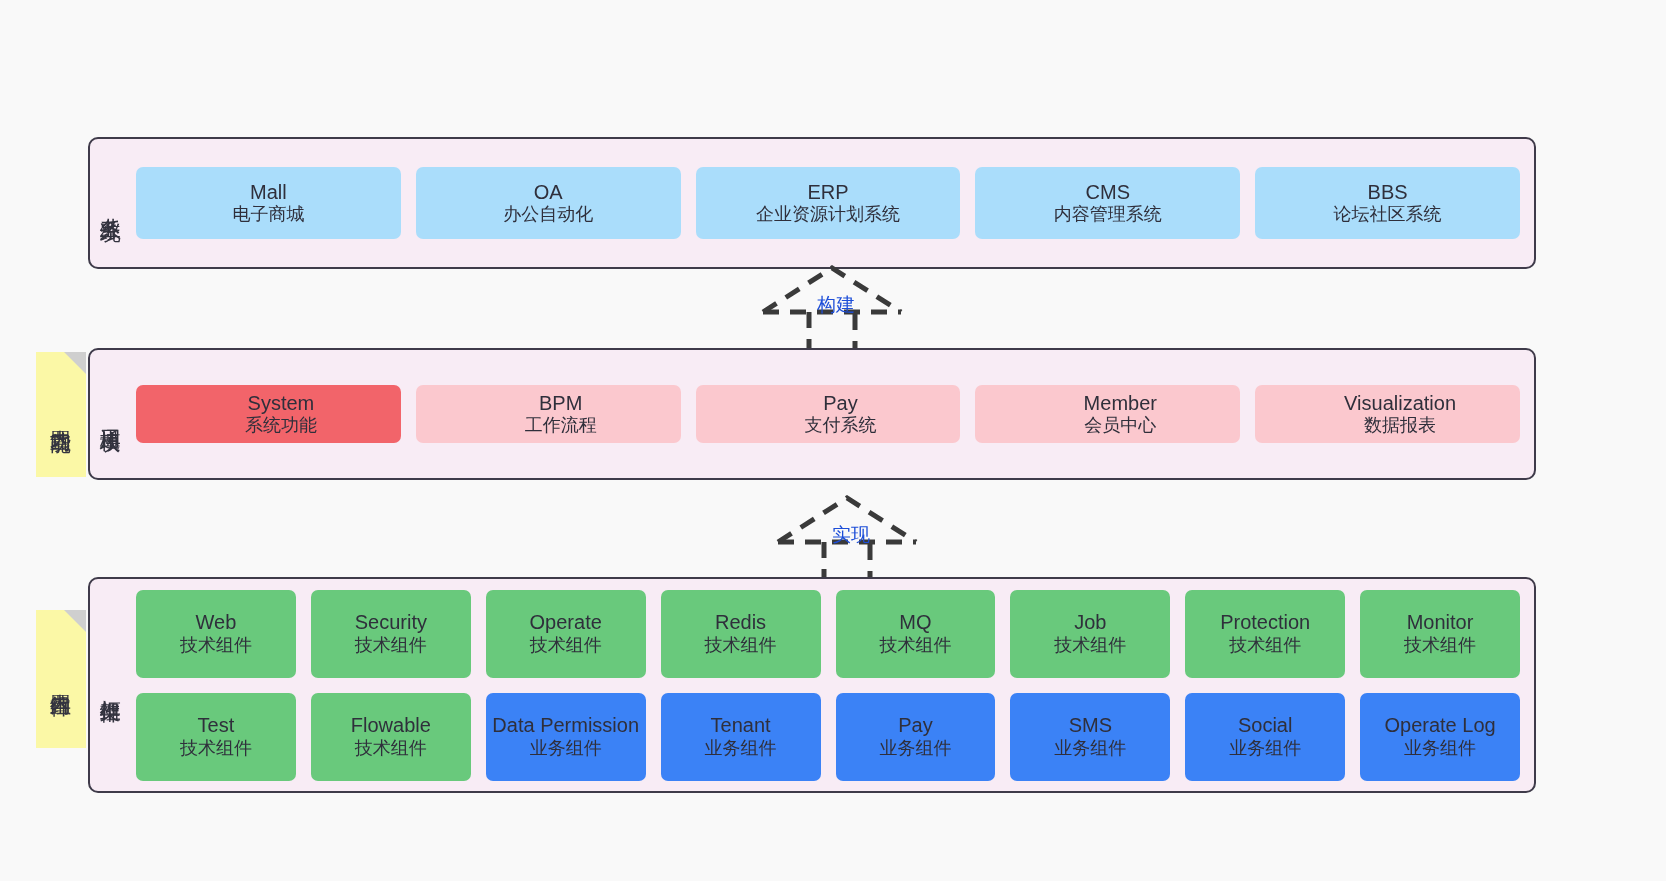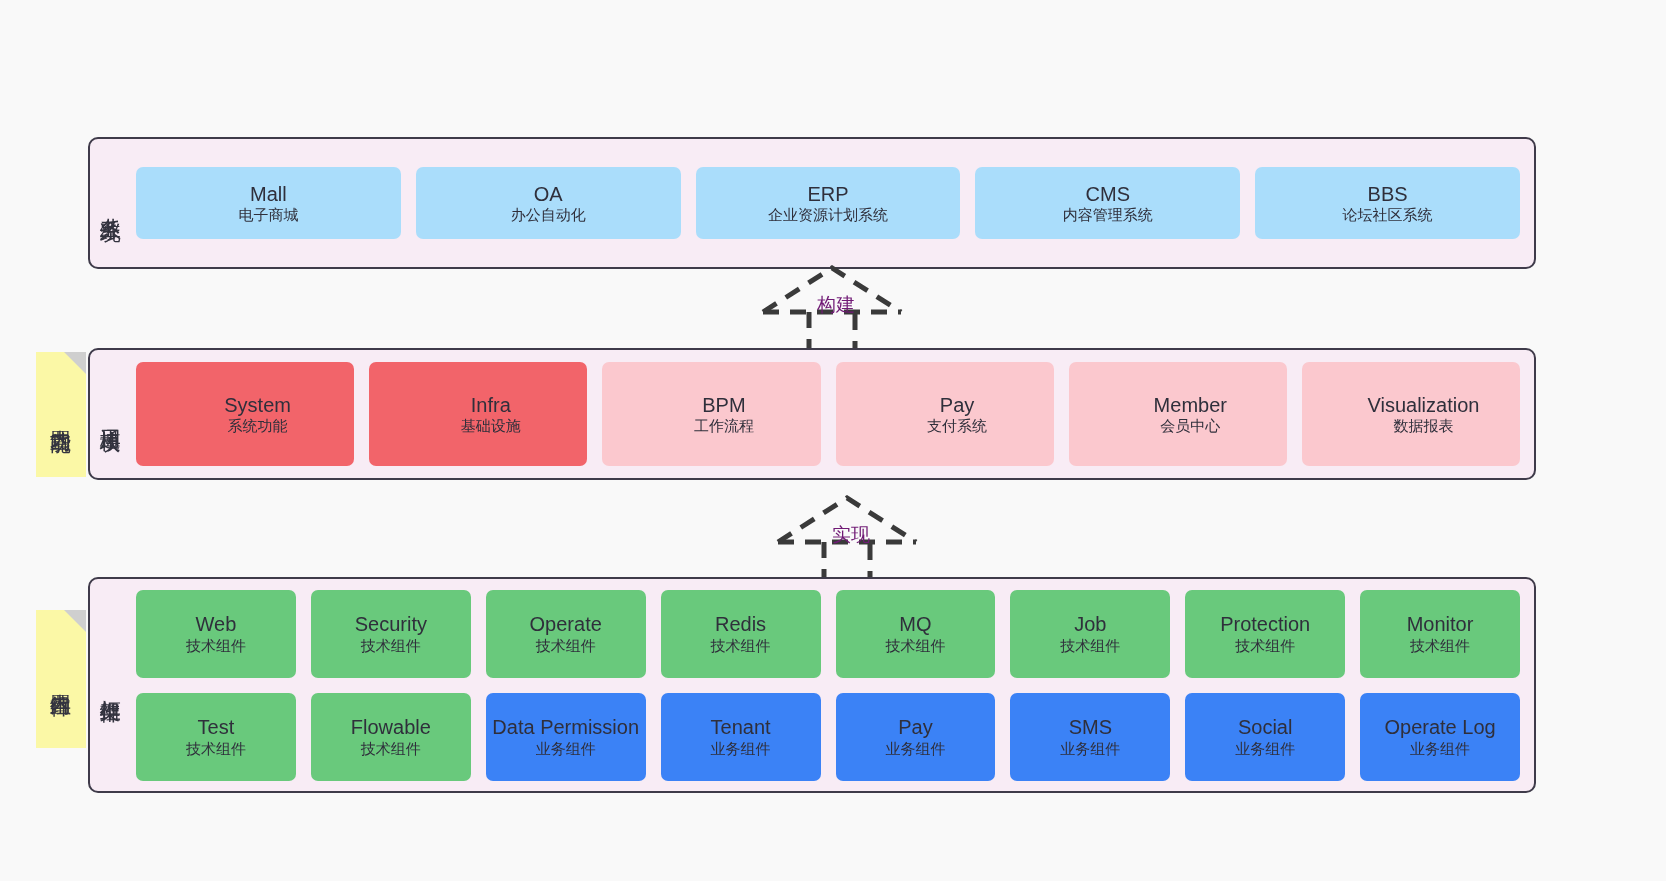--- a/index.html
+++ b/index.html
@@ -75,38 +75,38 @@
     line-height: 1.22;
     box-sizing: border-box;
     padding: 4px 6px;
     user-select: none;
   }
   .card .c-en {
     font-size: 20px;
     color: #2f2f3b;
   }
   .card .c-cn {
-    font-size: 15px;
+    font-size: 18px;
     color: #2f2f3b;
   }
 
   
   .p-blue        { background: #aaddfb; }
   .p-red         { background: #f2646a; }
   .p-pink        { background: #fbc8ce; }
   .p-green       { background: #69c97c; }
   .p-lightgreen  { background: #3b82f6; }
 
   
   #layer-business { left: 88px;  top: 113px; width: 1448px; height: 132px; margin-top: 24px; }
   #layer-modules  { left: 88px;  top: 348px; width: 1448px; height: 132px; }
   #layer-frame    { left: 88px;  top: 577px; width: 1448px; height: 216px; }
 
   #layer-business .card { height: 72px; }
-  #layer-modules  .card { height: 104px; padding-left: 31px; }
+  #layer-modules  .card { height: 58px; padding-left: 31px; }
   #layer-frame    .card { height: 88px; }
 
   
   .sticky {
     position: absolute;
     width: 50px;
     background: #fbf8a6;
     font-size: 21px;
     line-height: 1.1;
     letter-spacing: 1px;
@@ -134,21 +134,21 @@
 
   
   .uml-arrow {
     position: absolute;
     user-select: none;
   }
   .uml-arrow svg { display: block; overflow: visible; }
   .uml-label {
     position: absolute;
     font-size: 19px;
-    color: #701a75;
+    color: #1d4ed8;
     white-space: nowrap;
     background: transparent;
     user-select: none;
   }
   #arrow-build  { left: 757px; top: 262px; }
   #arrow-build .uml-label  { left: 60px; top: 30px; }
   #arrow-impl   { left: 772px; top: 492px; }
   #arrow-impl  .uml-label  { left: 60px; top: 30px; }
 </style>
 </head>
@@ -208,24 +208,20 @@
   <div class="layer" id="layer-modules">
     <div class="layer-title">通用模块</div>
     <div class="layer-body">
       <div class="card-row">
 
         <div class="card p-red">
           <span class="c-en">System</span>
           <span class="c-cn">系统功能</span>
         </div>
 
-        <div class="card p-red">
-          <span class="c-en">Infra</span>
-          <span class="c-cn">基础设施</span>
-        </div>
 
         <div class="card p-pink">
           <span class="c-en">BPM</span>
           <span class="c-cn">工作流程</span>
         </div>
 
         <div class="card p-pink">
           <span class="c-en">Pay</span>
           <span class="c-cn">支付系统</span>
         </div>

